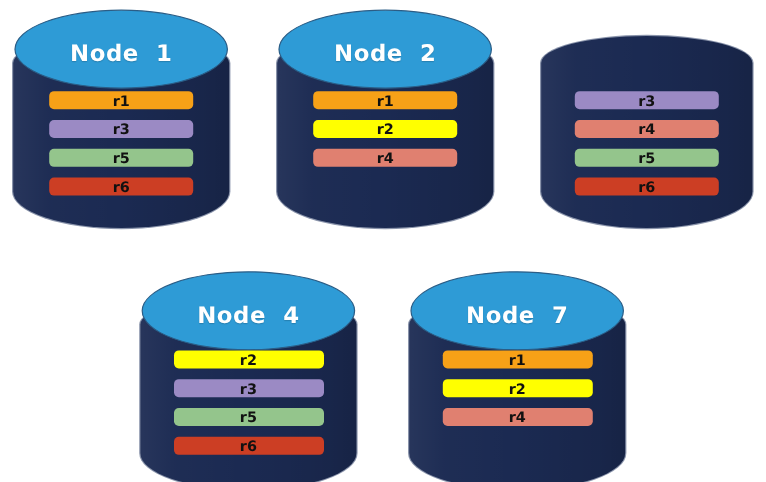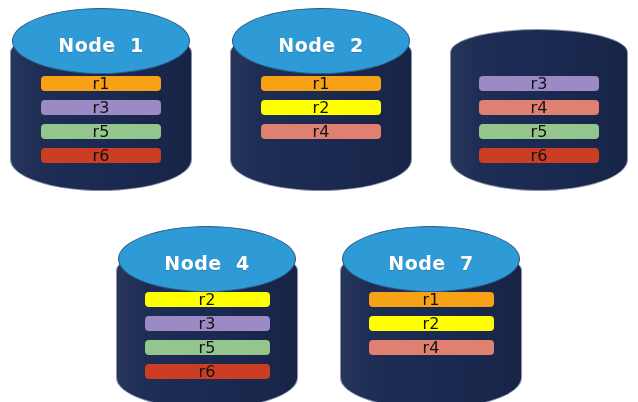--- a/index.html
+++ b/index.html
@@ -108,22 +108,22 @@
   .row-bottom .replica-list { top: 66px; }
 
   .replica-bar {
     width: 120px;
     height: 15px;
     border-radius: 4px;
     display: flex;
     align-items: center;
     justify-content: center;
     color: #111111;
-    font-size: 16px;
-    font-weight: normal;
+    font-size: 12px;
+    font-weight: bold;
     line-height: 1;
     box-sizing: border-box;
   }
   .row-bottom .replica-bar { width: 125px; }
 </style>
 </head>
 <body style="background: rgb(255, 255, 255);">
 
 <div id="cluster-diagram">
 

